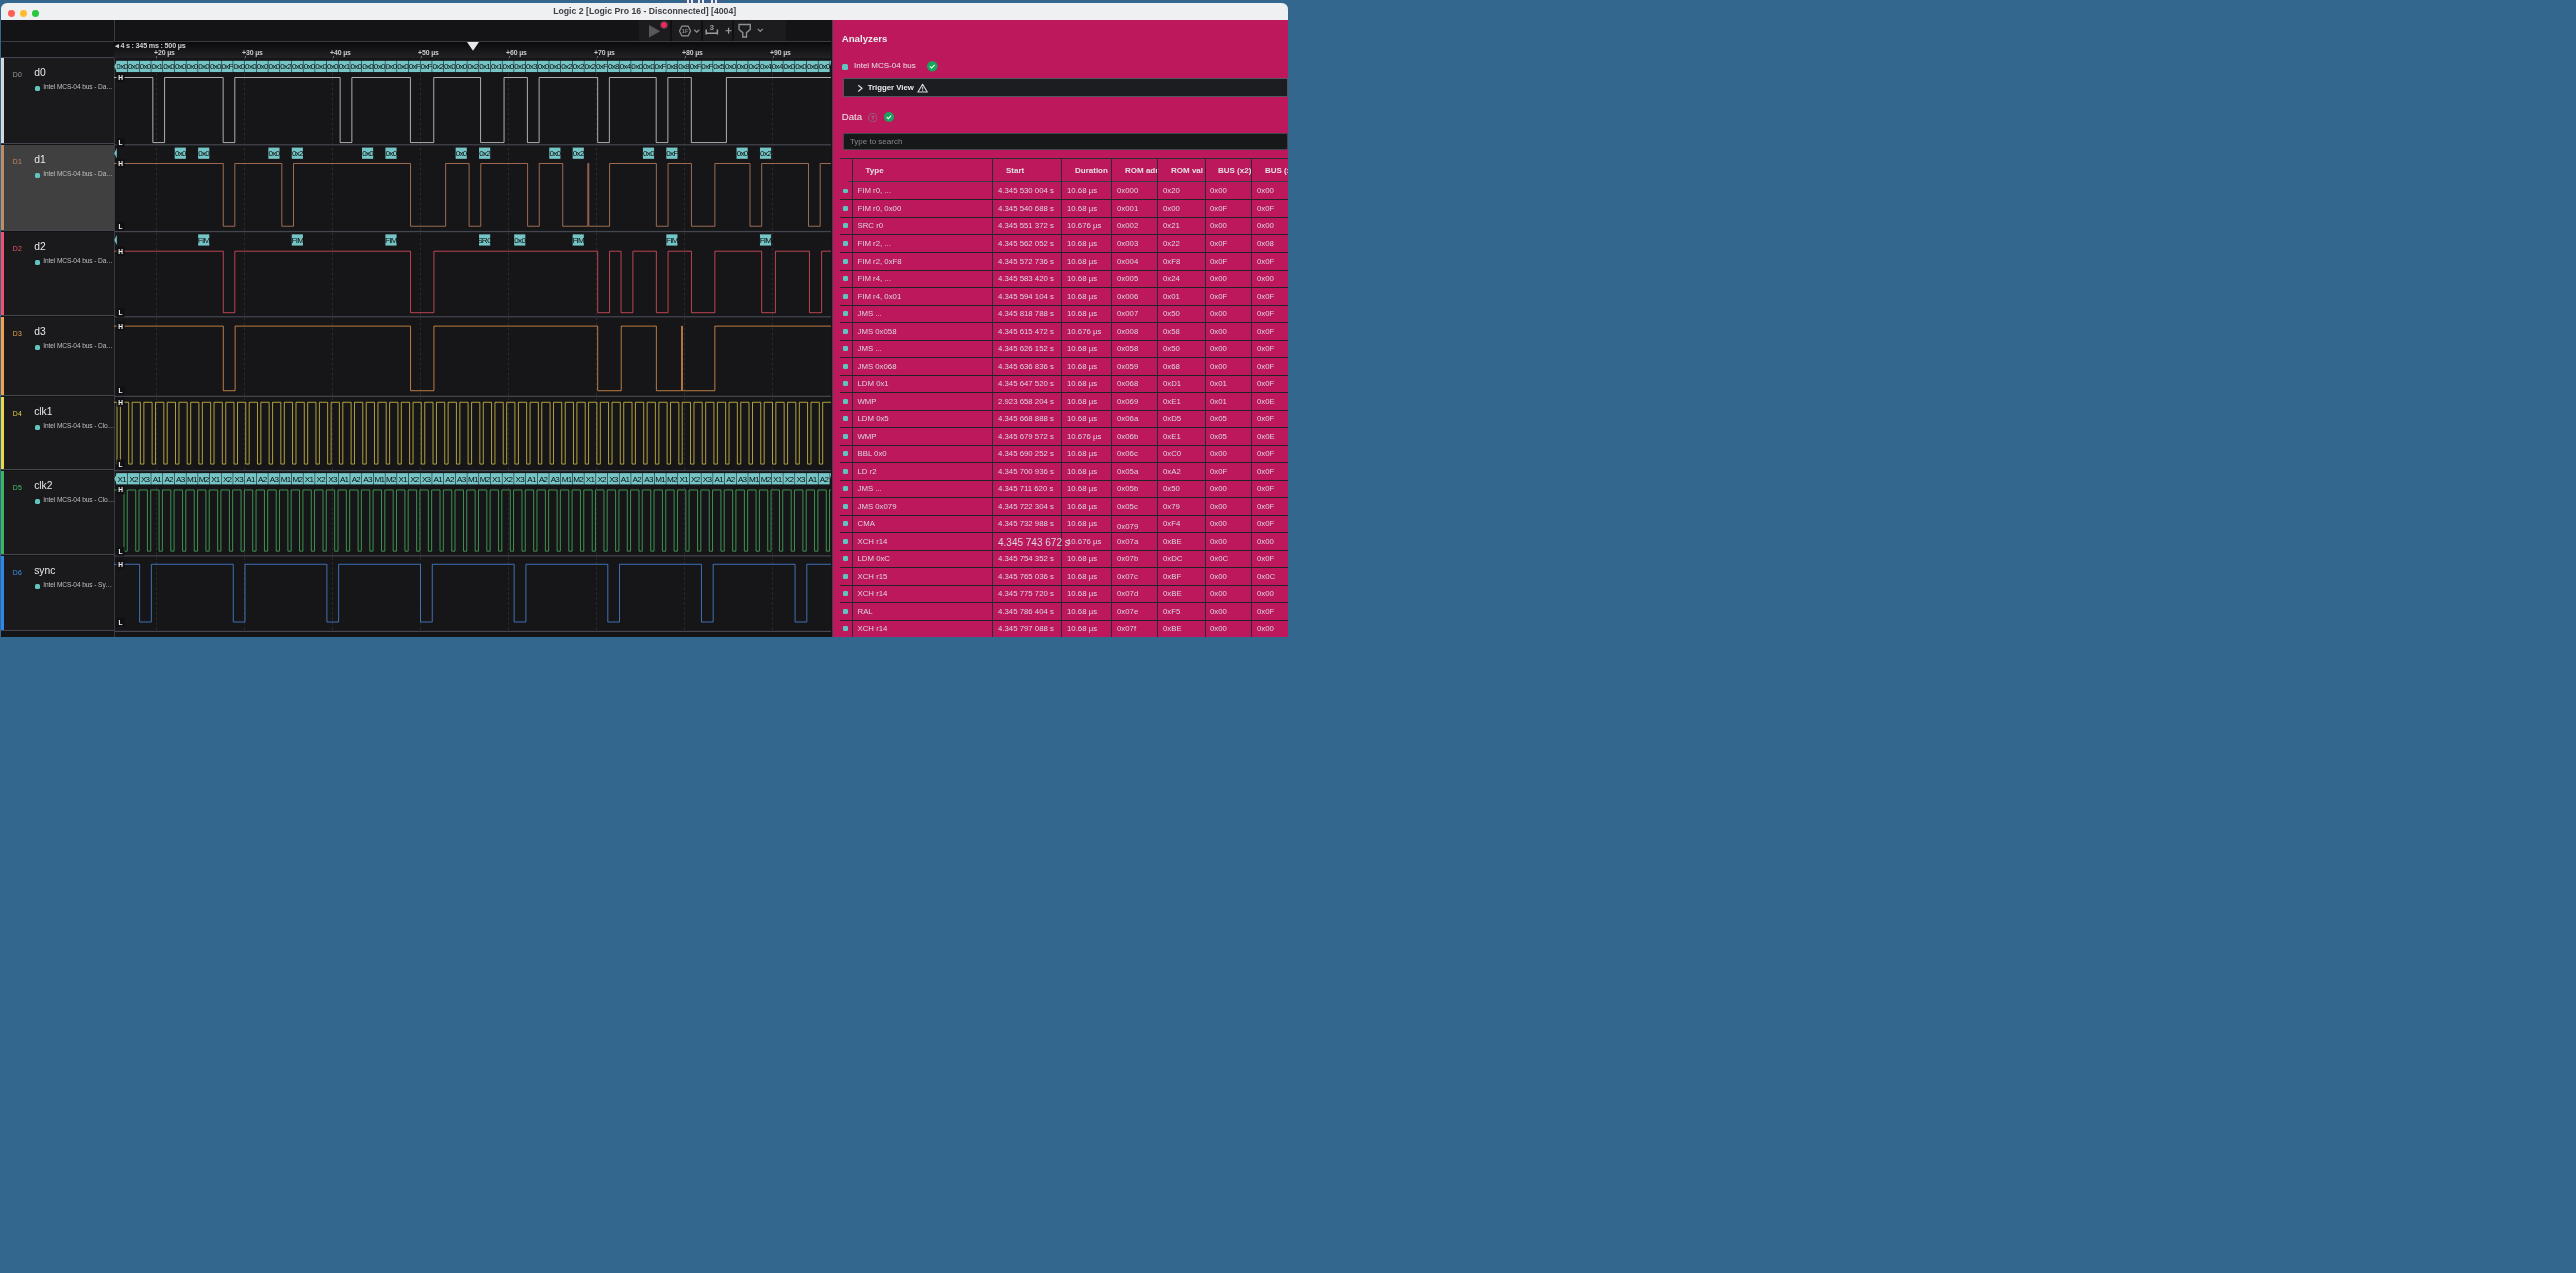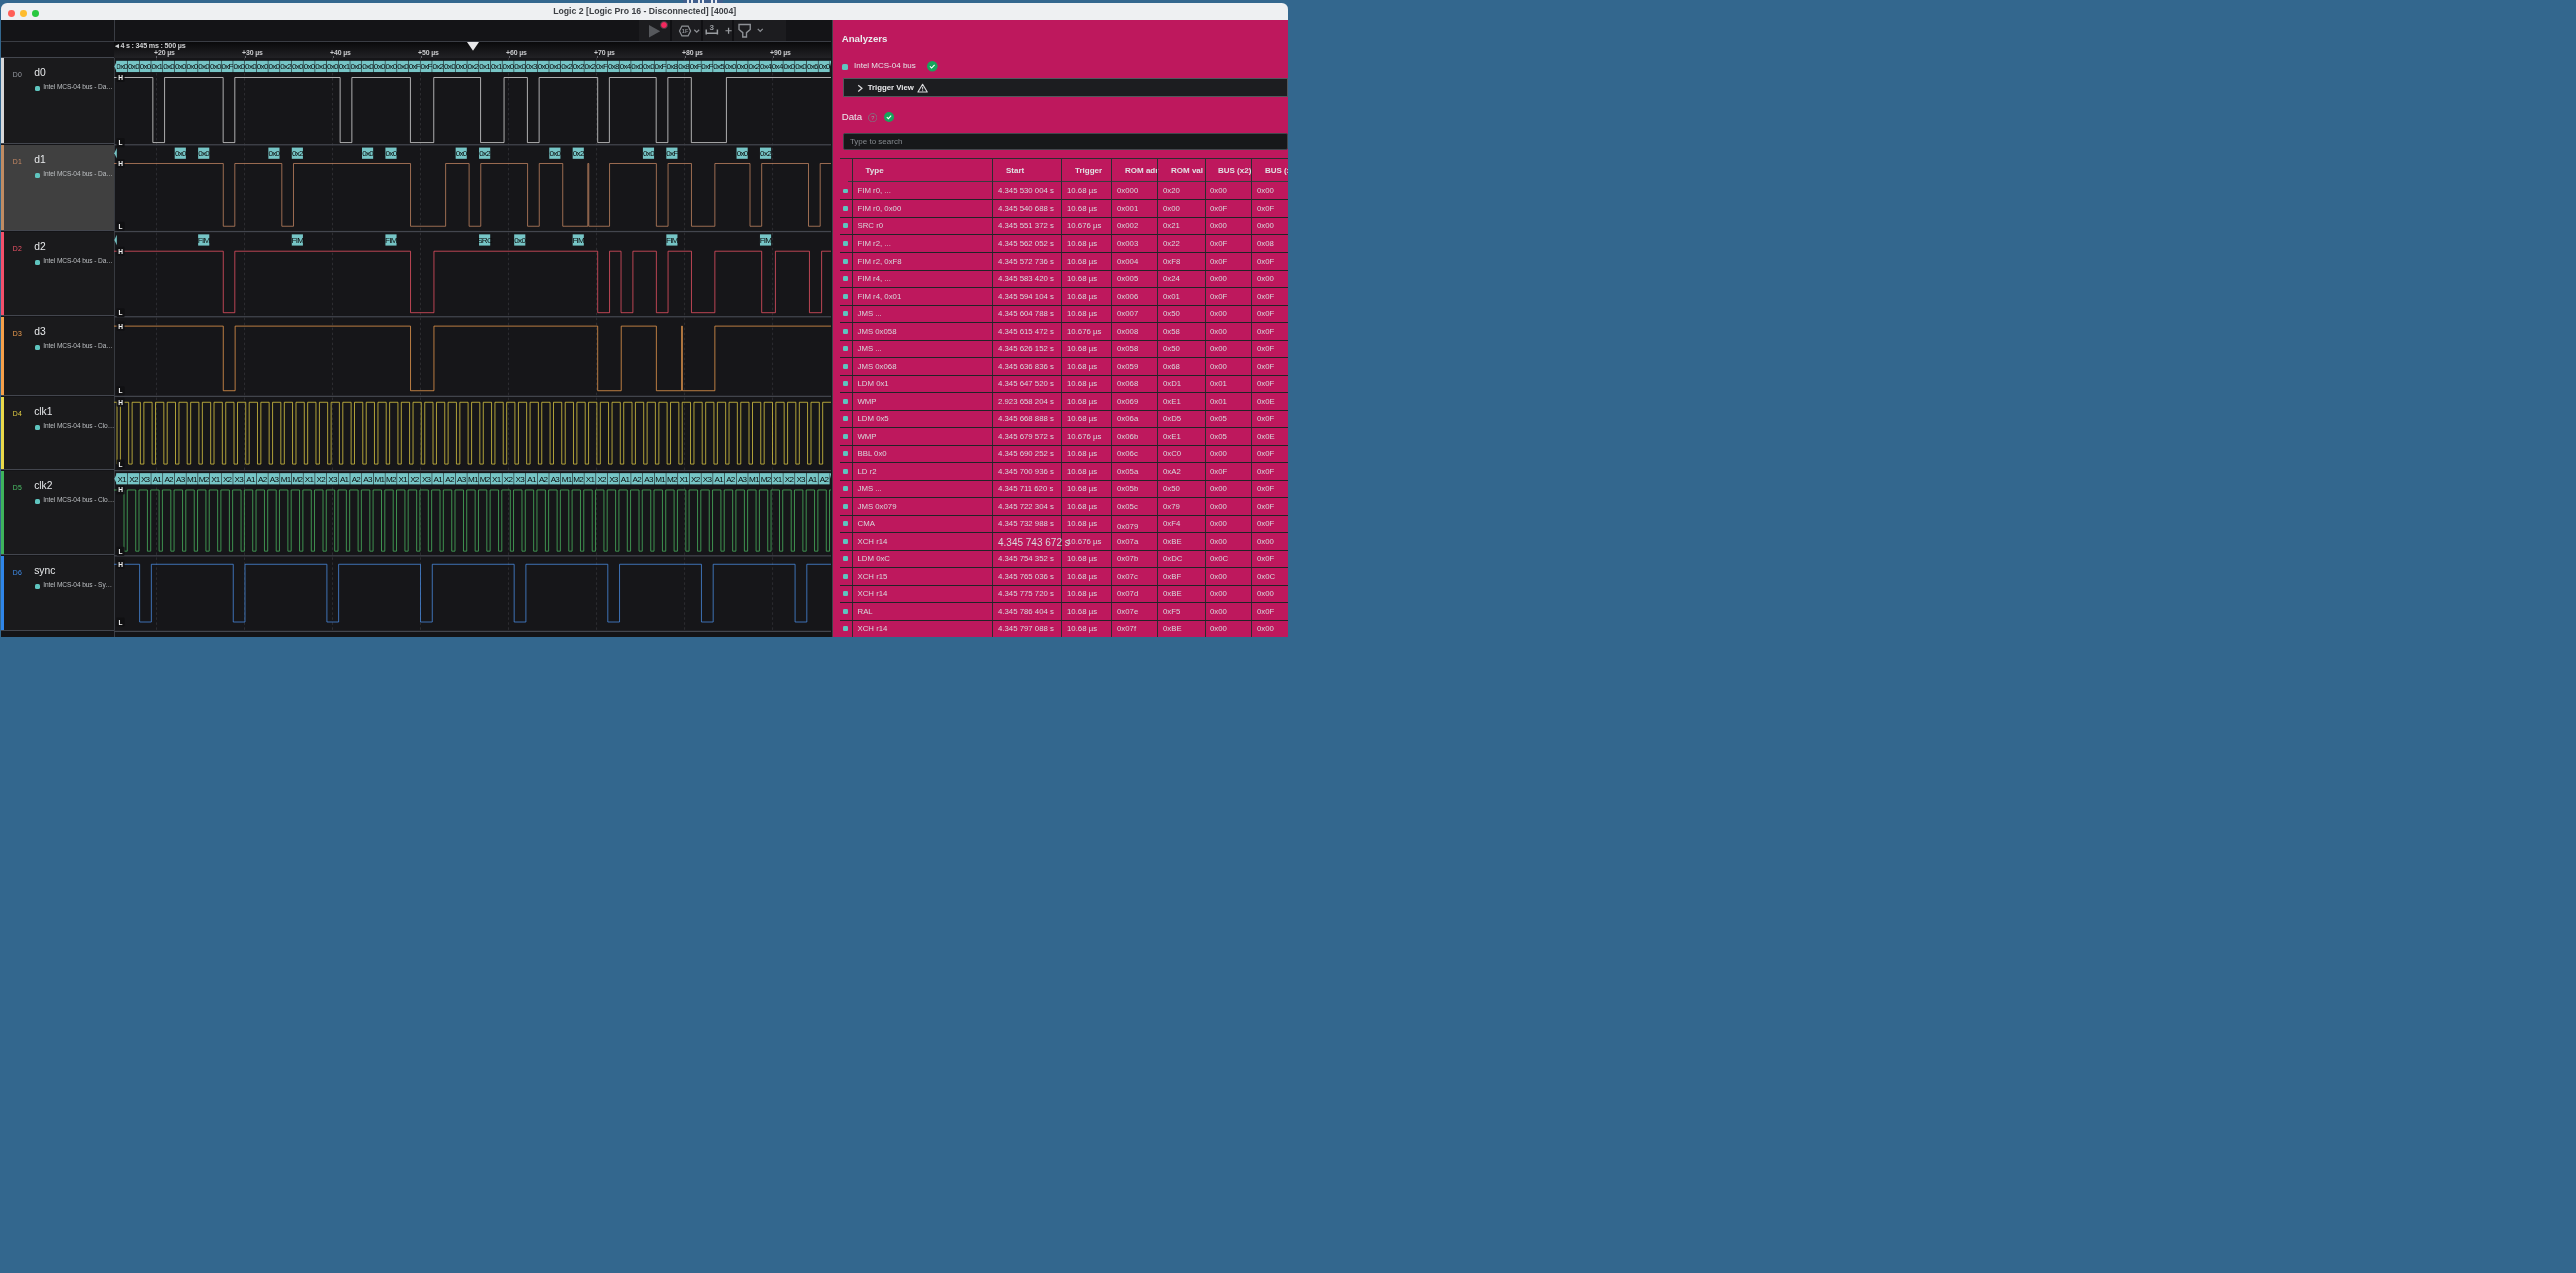--- a/index.html
+++ b/index.html
@@ -486,21 +486,21 @@
       <polyline points="4.7,8.7 7.4,11.3 12.2,6.2" fill="none" stroke="#fff" stroke-width="1.8"></polyline>
     </svg>
     <div style="position:absolute;left:9.7px;top:113px;width:445px;height:17px;background:#17181a;border:0.6px solid #43464c;border-radius:1.9px">
       <div style="position:absolute;left:6.2px;top:3.1px;font-size:8px;color:#84888d">Type to search</div>
     </div>
   </div>
 <div style="position:absolute;left:840px;top:158px;width:448px;height:479px;border-top:0.6px solid #2c2c30">
     <div style="position:absolute;left:8px;top:1.2px;width:448px;height:22px;border-bottom:0.9px solid #3a3a3f">
       <div style="position:absolute;left:17.5px;top:6.2px;font-size:8px;font-weight:bold;color:#e0e2e4;white-space:nowrap">Type</div>
       <div style="position:absolute;left:158px;top:6.2px;font-size:8px;font-weight:bold;color:#e0e2e4;white-space:nowrap">Start</div>
-      <div style="position:absolute;left:227px;top:6.2px;font-size:8px;font-weight:bold;color:#e0e2e4;white-space:nowrap">Trigger</div>
+      <div style="position:absolute;left:227px;top:6.2px;font-size:8px;font-weight:bold;color:#e0e2e4;white-space:nowrap">Duration</div>
       <div style="position:absolute;left:277px;top:6.2px;font-size:8px;font-weight:bold;color:#e0e2e4;white-space:nowrap">ROM adr</div>
       <div style="position:absolute;left:323px;top:6.2px;font-size:8px;font-weight:bold;color:#e0e2e4;white-space:nowrap">ROM val</div>
       <div style="position:absolute;left:370px;top:6.2px;font-size:8px;font-weight:bold;color:#e0e2e4;white-space:nowrap">BUS (x2)</div>
       <div style="position:absolute;left:417px;top:6.2px;font-size:8px;font-weight:bold;color:#e0e2e4;white-space:nowrap">BUS (x3)</div>
     </div>
     <div style="position:absolute;left:11.6px;top:0;width:0.6px;height:479px;background:#2c2c30"></div>
     <div style="position:absolute;left:152px;top:0;width:0.6px;height:479px;background:#2c2c30"></div>
     <div style="position:absolute;left:221px;top:0;width:0.6px;height:479px;background:#2c2c30"></div>
     <div style="position:absolute;left:271px;top:0;width:0.6px;height:479px;background:#2c2c30"></div>
     <div style="position:absolute;left:317px;top:0;width:0.6px;height:479px;background:#2c2c30"></div>
@@ -572,21 +572,21 @@
       <div style="position:absolute;left:158px;top:3.7px;font-size:7.8px;color:#d7dadc;white-space:nowrap">4.345 594 104 s</div>
       <div style="position:absolute;left:227px;top:3.7px;font-size:7.8px;color:#d7dadc;white-space:nowrap">10.68 µs</div>
       <div style="position:absolute;left:277px;top:3.7px;font-size:7.8px;color:#d7dadc;white-space:nowrap">0x006</div>
       <div style="position:absolute;left:323px;top:3.7px;font-size:7.8px;color:#d7dadc;white-space:nowrap">0x01</div>
       <div style="position:absolute;left:370px;top:3.7px;font-size:7.8px;color:#d7dadc;white-space:nowrap">0x0F</div>
       <div style="position:absolute;left:417px;top:3.7px;font-size:7.8px;color:#d7dadc;white-space:nowrap">0x0F</div>
     </div>
     <div style="position:absolute;left:0;top:146px;width:448px;height:17.5px;border-bottom:0.6px solid #232327">
       <div style="position:absolute;left:3.1px;top:6.2px;width:4.7px;height:4.7px;border-radius:1.2px;background:#5fc5bf"></div>
       <div style="position:absolute;left:17.5px;top:3.7px;font-size:7.8px;color:#d7dadc;white-space:nowrap">JMS ...</div>
-      <div style="position:absolute;left:158px;top:3.7px;font-size:7.8px;color:#d7dadc;white-space:nowrap">4.345 604 788 s</div>
+      <div style="position:absolute;left:158px;top:3.7px;font-size:7.8px;color:#d7dadc;white-space:nowrap">4.345 818 788 s</div>
       <div style="position:absolute;left:227px;top:3.7px;font-size:7.8px;color:#d7dadc;white-space:nowrap">10.68 µs</div>
       <div style="position:absolute;left:277px;top:3.7px;font-size:7.8px;color:#d7dadc;white-space:nowrap">0x007</div>
       <div style="position:absolute;left:323px;top:3.7px;font-size:7.8px;color:#d7dadc;white-space:nowrap">0x50</div>
       <div style="position:absolute;left:370px;top:3.7px;font-size:7.8px;color:#d7dadc;white-space:nowrap">0x00</div>
       <div style="position:absolute;left:417px;top:3.7px;font-size:7.8px;color:#d7dadc;white-space:nowrap">0x0F</div>
     </div>
     <div style="position:absolute;left:0;top:164px;width:448px;height:17.5px;border-bottom:0.6px solid #232327">
       <div style="position:absolute;left:3.1px;top:6.2px;width:4.7px;height:4.7px;border-radius:1.2px;background:#5fc5bf"></div>
       <div style="position:absolute;left:17.5px;top:3.7px;font-size:7.8px;color:#d7dadc;white-space:nowrap">JMS 0x058</div>
       <div style="position:absolute;left:158px;top:3.7px;font-size:7.8px;color:#d7dadc;white-space:nowrap">4.345 615 472 s</div>

